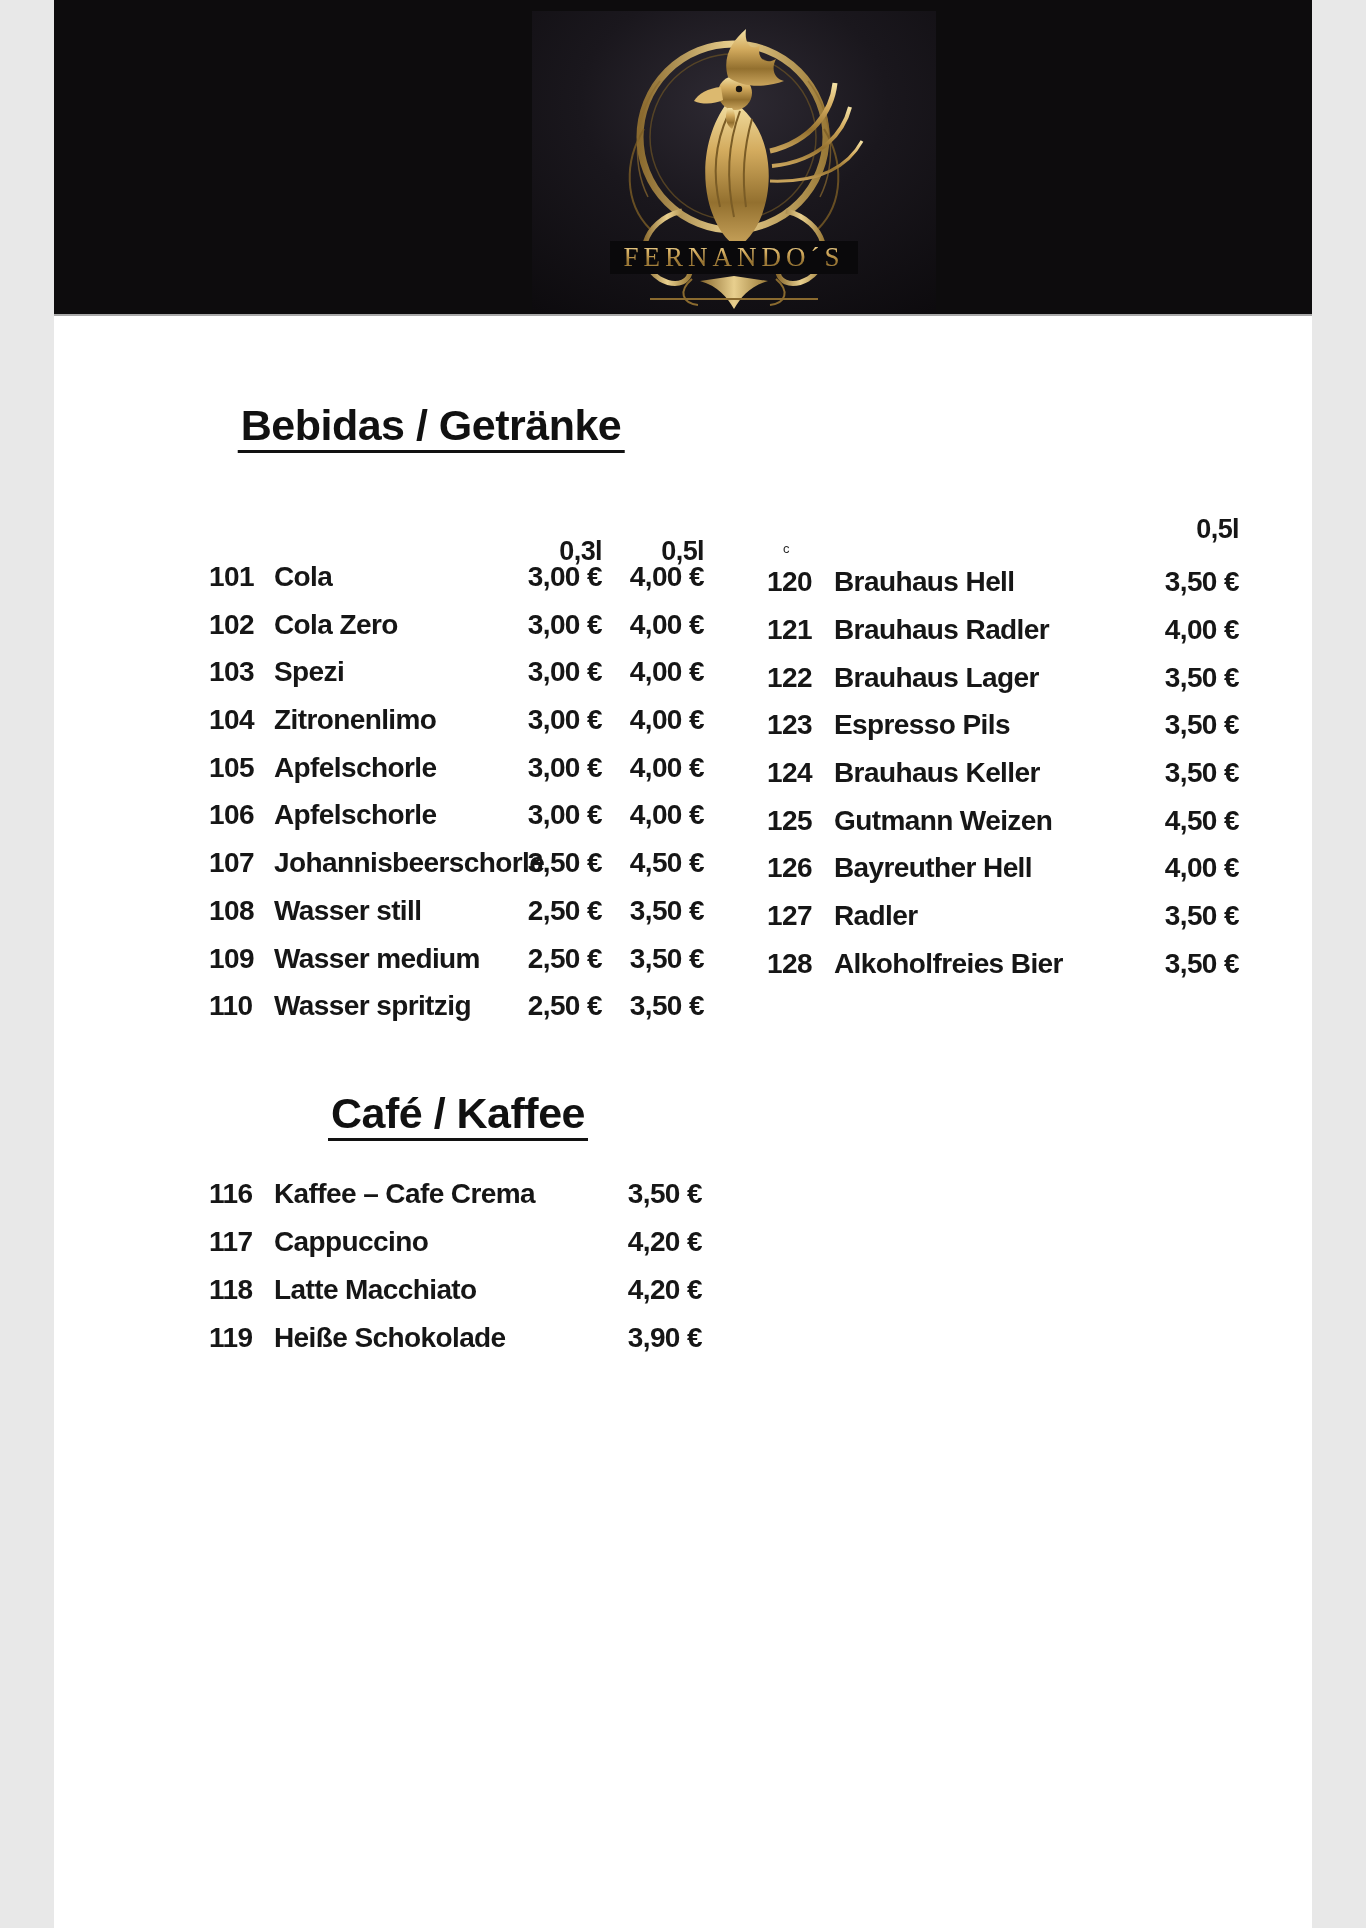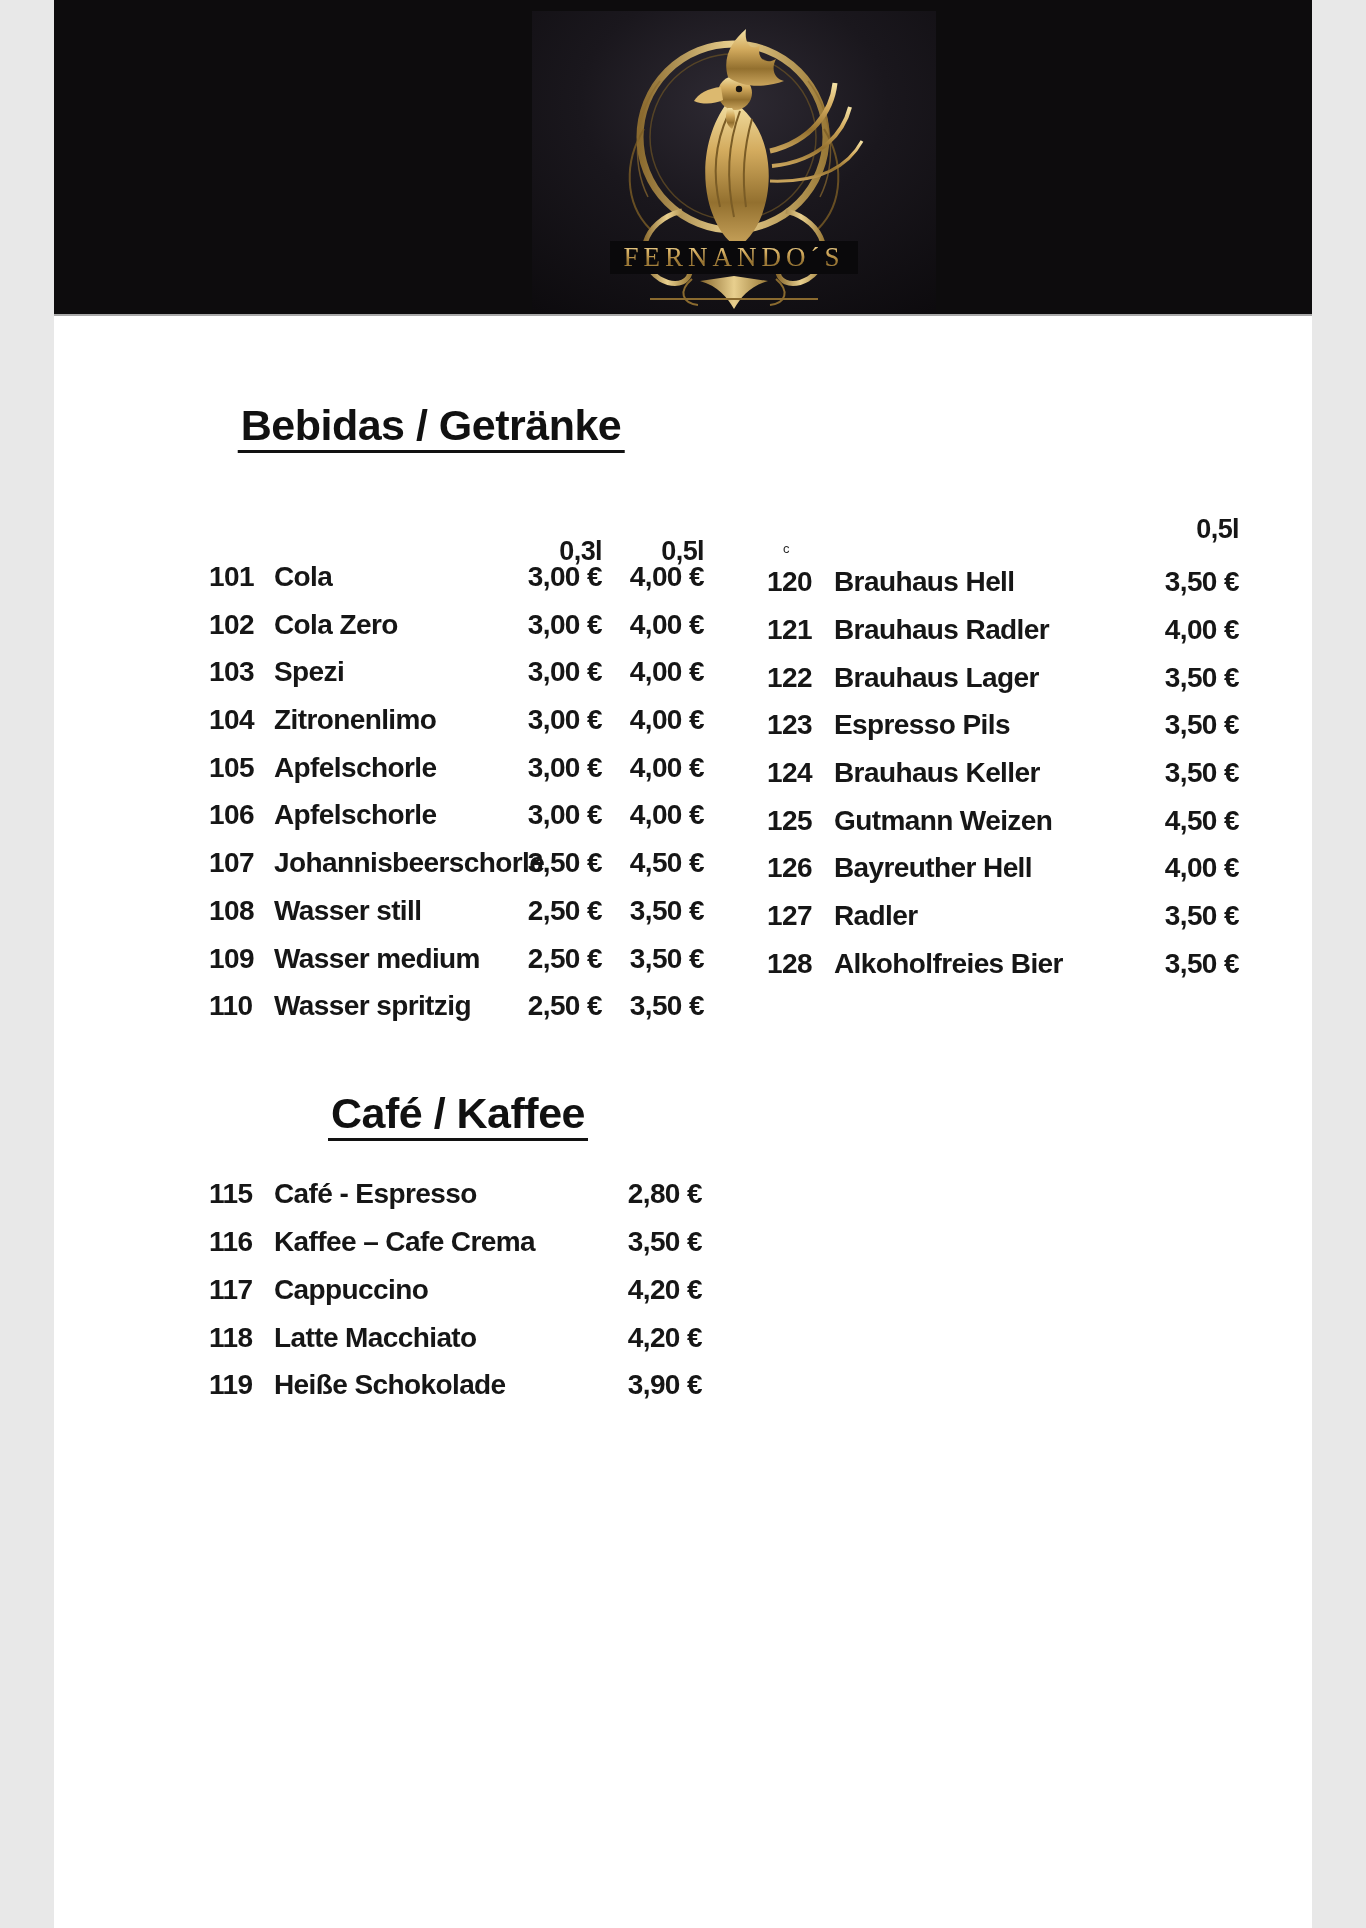--- a/index.html
+++ b/index.html
@@ -27,21 +27,21 @@
   
   .menu-row{
     display:grid;height:47.7px;align-items:center;
     font-size:28px;font-weight:700;letter-spacing:-0.6px;color:#161616;
   }
   .grid-b{grid-template-columns:42px 251px 100px 102px;}
   .grid-c{grid-template-columns:44px 308px 120px;}
   .grid-k{grid-template-columns:42px 341px 110px;}
   .cell{line-height:1.1;}
   .num{text-align:right;}
-  .name{padding-left:6px;white-space:nowrap;margin-left:17px;}
+  .name{padding-left:23px;white-space:nowrap;}
   .price{text-align:right;white-space:nowrap;}
   .size-h{font-size:27px;}
   .thead-b{position:absolute;left:155px;top:528px;width:495px;}
   .rows-b {position:absolute;left:155px;top:553.6px;width:495px;}
   .thead-c{position:absolute;left:713px;top:506px;width:472px;}
   .rows-c {position:absolute;left:713px;top:558.7px;width:472px;}
   .rows-k {position:absolute;left:155px;top:1171px;width:493px;}
   .c-mark{
     position:absolute;left:729px;top:541px;
     font-size:13px;font-weight:400;color:#2a2a2a;letter-spacing:0;
@@ -240,25 +240,20 @@
       <span class="cell num">128</span>
       <span class="cell name">Alkoholfreies Bier</span>
       <span class="cell price">3,50 €</span>
     </div>
     </div>
 
   <h2 class="heading" id="h-cafe">Café / Kaffee</h2>
 
   <div class="rows-k">
       <div class="menu-row grid-k">
-      <span class="cell num">115</span>
-      <span class="cell name">Café - Espresso</span>
-      <span class="cell price">2,80 €</span>
-    </div>
-      <div class="menu-row grid-k">
       <span class="cell num">116</span>
       <span class="cell name">Kaffee – Cafe Crema</span>
       <span class="cell price">3,50 €</span>
     </div>
       <div class="menu-row grid-k">
       <span class="cell num">117</span>
       <span class="cell name">Cappuccino</span>
       <span class="cell price">4,20 €</span>
     </div>
       <div class="menu-row grid-k">

